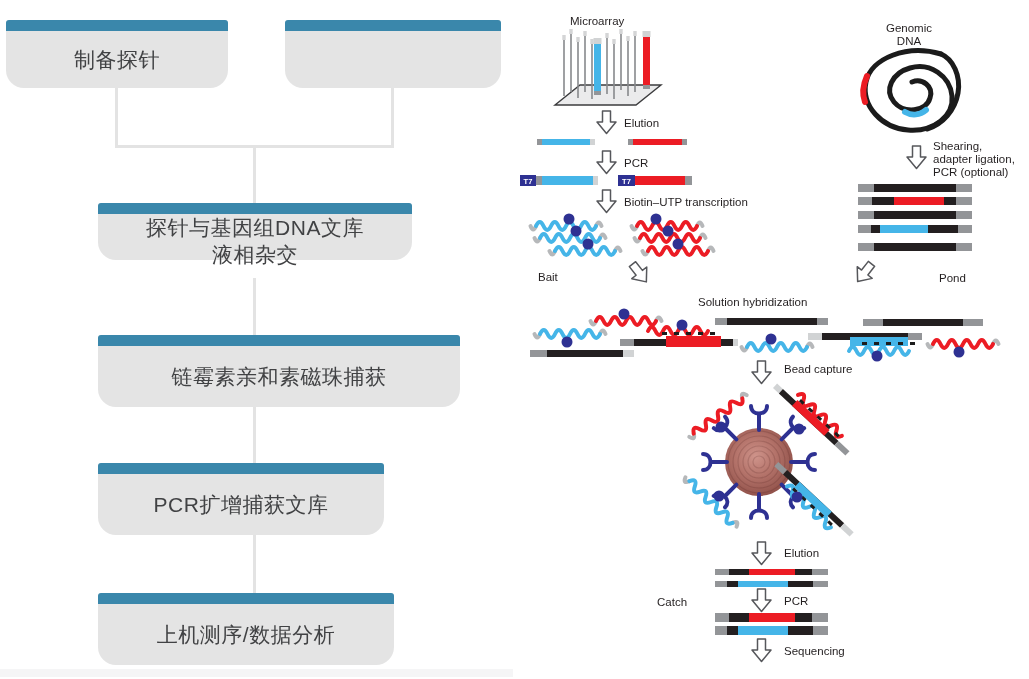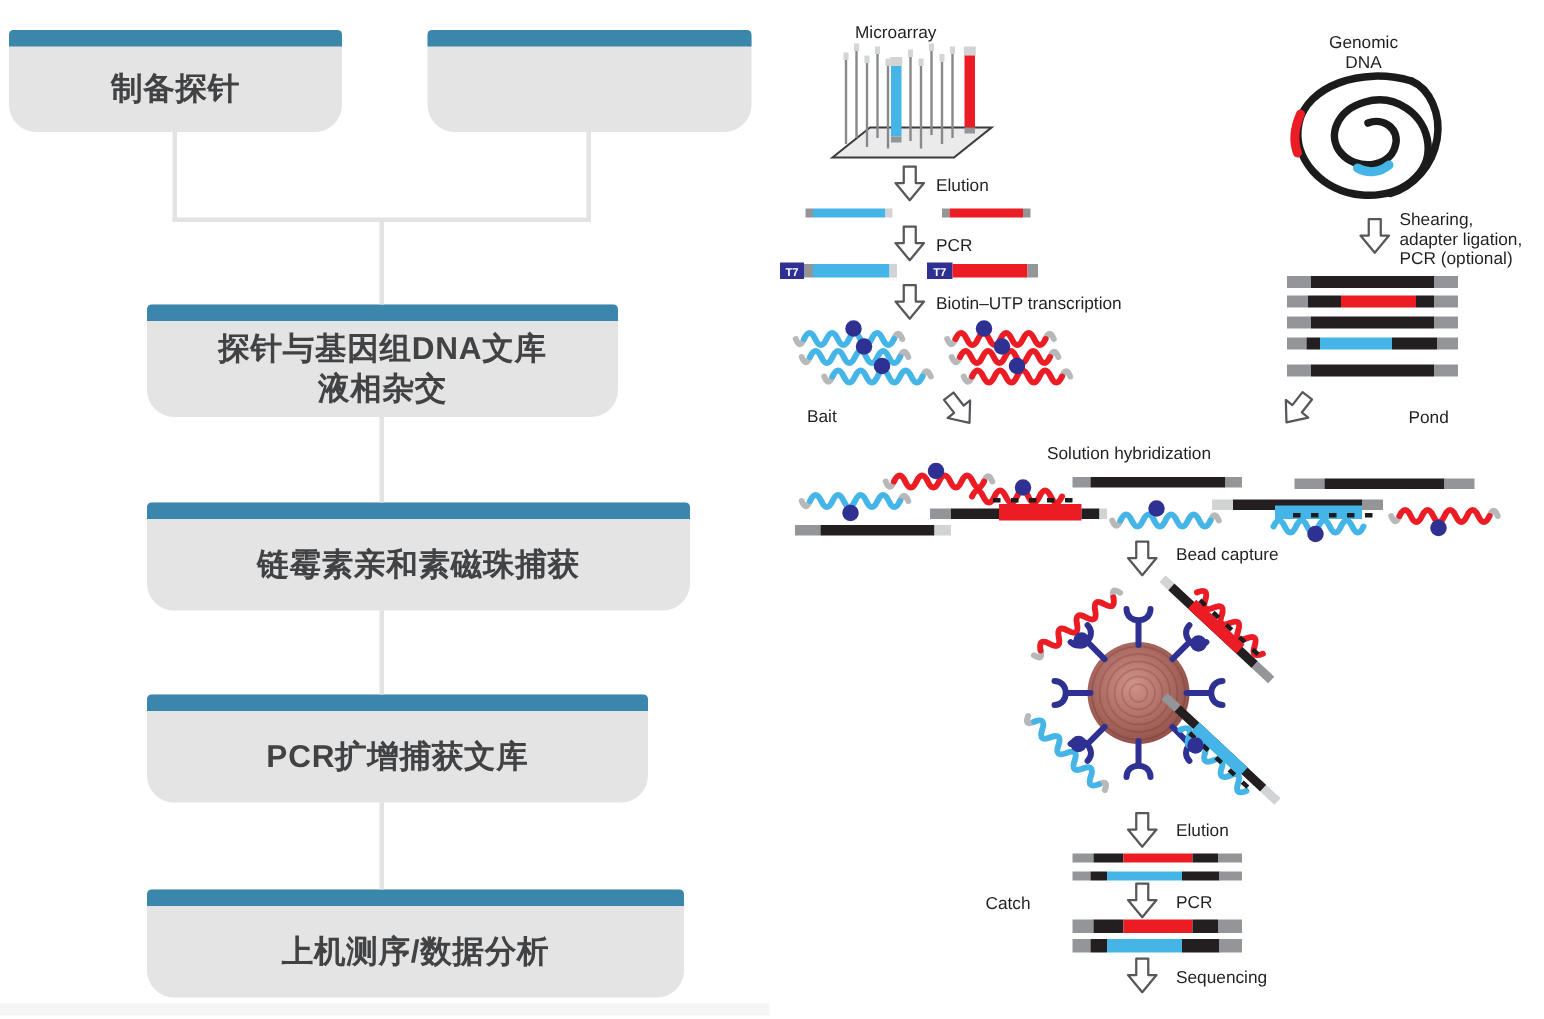--- a/index.html
+++ b/index.html
@@ -10,21 +10,21 @@
   }
   html,body{margin:0;padding:0;background:#ffffff;}
   body{font-family:"Liberation Sans","DejaVu Sans",sans-serif;}
   .stage{position:relative;width:1029px;height:679px;background:#ffffff;overflow:hidden;}
 
   
   .fbox{position:absolute;background:var(--box-gray);border-radius:4px 4px 18px 18px;
         display:flex;flex-direction:column;align-items:stretch;}
   .fbox-bar{height:11px;background:var(--accent-blue);border-radius:3px 3px 0 0;flex:0 0 auto;}
   .fbox-label{flex:1;display:flex;align-items:center;justify-content:center;text-align:center;
-        font-size:21px;color:var(--box-text);white-space:pre-line;line-height:1.3;letter-spacing:.5px;font-weight:bold;}
+        font-size:21px;color:var(--box-text);white-space:pre-line;line-height:1.3;letter-spacing:.5px;}
   .conn{position:absolute;background:var(--connector);}
   .footer-strip{position:absolute;left:0;top:669px;width:513px;height:8px;background:#f5f5f6;}
 
   
   .diagram{position:absolute;left:520px;top:0;}
   .lbl{font-size:11.5px;fill:var(--label-ink);font-weight:500;}
   .t7txt{font-size:7.5px;font-weight:700;fill:#ffffff;text-anchor:middle;}
   .arrowp{fill:#ffffff;stroke:#56575b;stroke-width:1.5;stroke-linejoin:round;}
   .f-blue{fill:var(--bait-blue);} .f-red{fill:var(--target-red);} .f-ink{fill:var(--fragment-black);}
   .f-gray{fill:var(--fragment-gray);} .f-lgray{fill:var(--fragment-light);} .f-ind{fill:var(--biotin-indigo);}
@@ -42,34 +42,34 @@
 
 <div class="stage">
 
   <div class="fbox" style="left:6px;top:20px;width:222px;height:68px">
     <div class="fbox-bar"></div>
     <div class="fbox-label">制备探针</div>
   </div>
   <div class="fbox" style="left:285px;top:20px;width:216px;height:68px">
     <div class="fbox-bar"></div>
   </div>
-  <div class="fbox" style="left:98px;top:203px;width:314px;height:75px">
+  <div class="fbox" style="left:98px;top:203px;width:314px;height:57px">
     <div class="fbox-bar"></div>
     <div class="fbox-label">探针与基因组DNA文库
 液相杂交</div>
   </div>
   <div class="fbox" style="left:98px;top:335px;width:362px;height:72px">
     <div class="fbox-bar"></div>
     <div class="fbox-label">链霉素亲和素磁珠捕获</div>
   </div>
-  <div class="fbox" style="left:98px;top:463px;width:334px;height:72px">
+  <div class="fbox" style="left:98px;top:463px;width:286px;height:72px">
     <div class="fbox-bar"></div>
     <div class="fbox-label">PCR扩增捕获文库</div>
   </div>
-  <div class="fbox" style="left:98px;top:593px;width:358px;height:72px">
+  <div class="fbox" style="left:98px;top:593px;width:296px;height:72px">
     <div class="fbox-bar"></div>
     <div class="fbox-label">上机测序/数据分析</div>
   </div>
 
   <div class="conn" style="left:115px;top:88px;width:3px;height:59px"></div>
   <div class="conn" style="left:391px;top:88px;width:3px;height:59px"></div>
   <div class="conn" style="left:115px;top:145px;width:279px;height:3px"></div>
   <div class="conn" style="left:253px;top:147px;width:3px;height:56px"></div>
   <div class="conn" style="left:253px;top:278px;width:3px;height:57px"></div>
   <div class="conn" style="left:253px;top:407px;width:3px;height:56px"></div>

